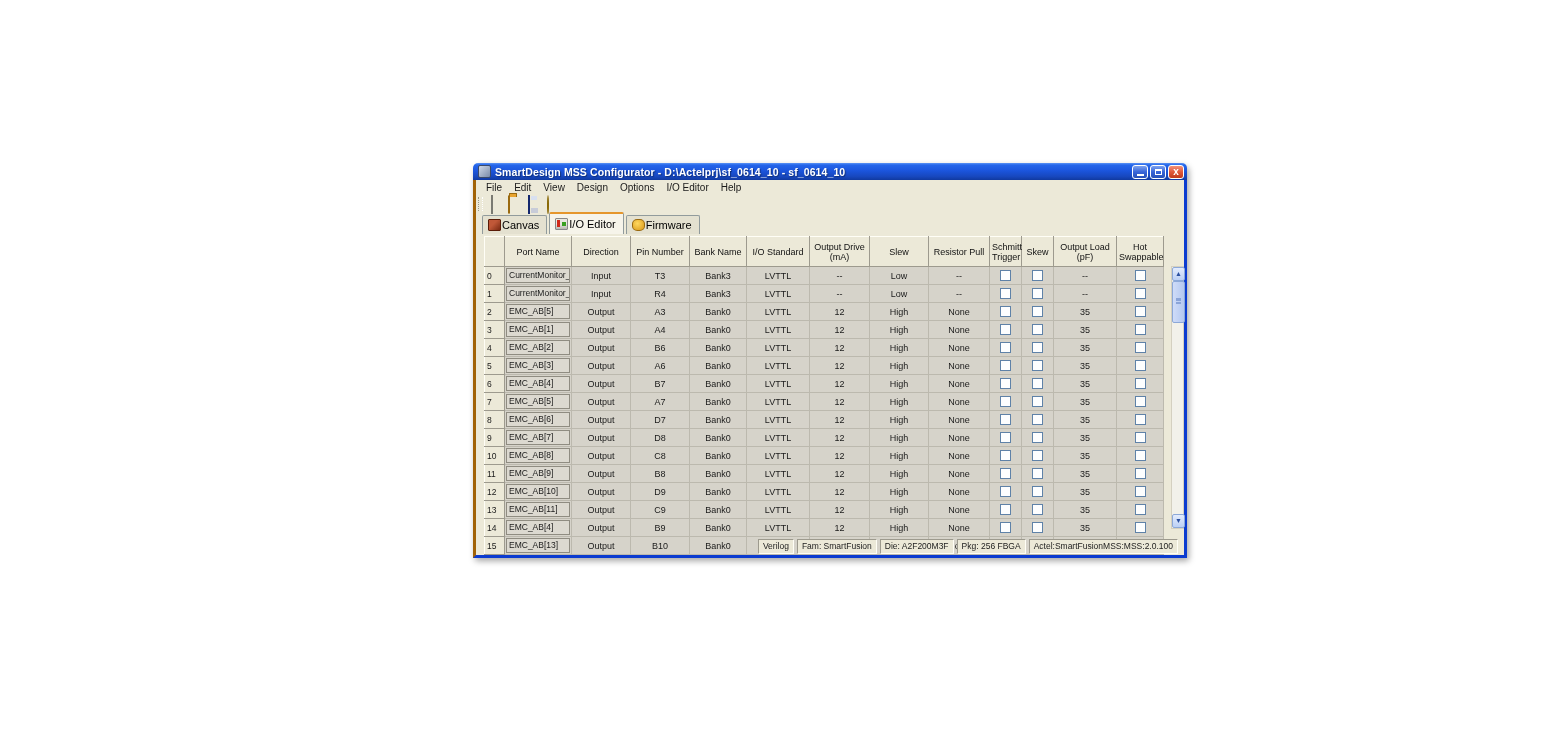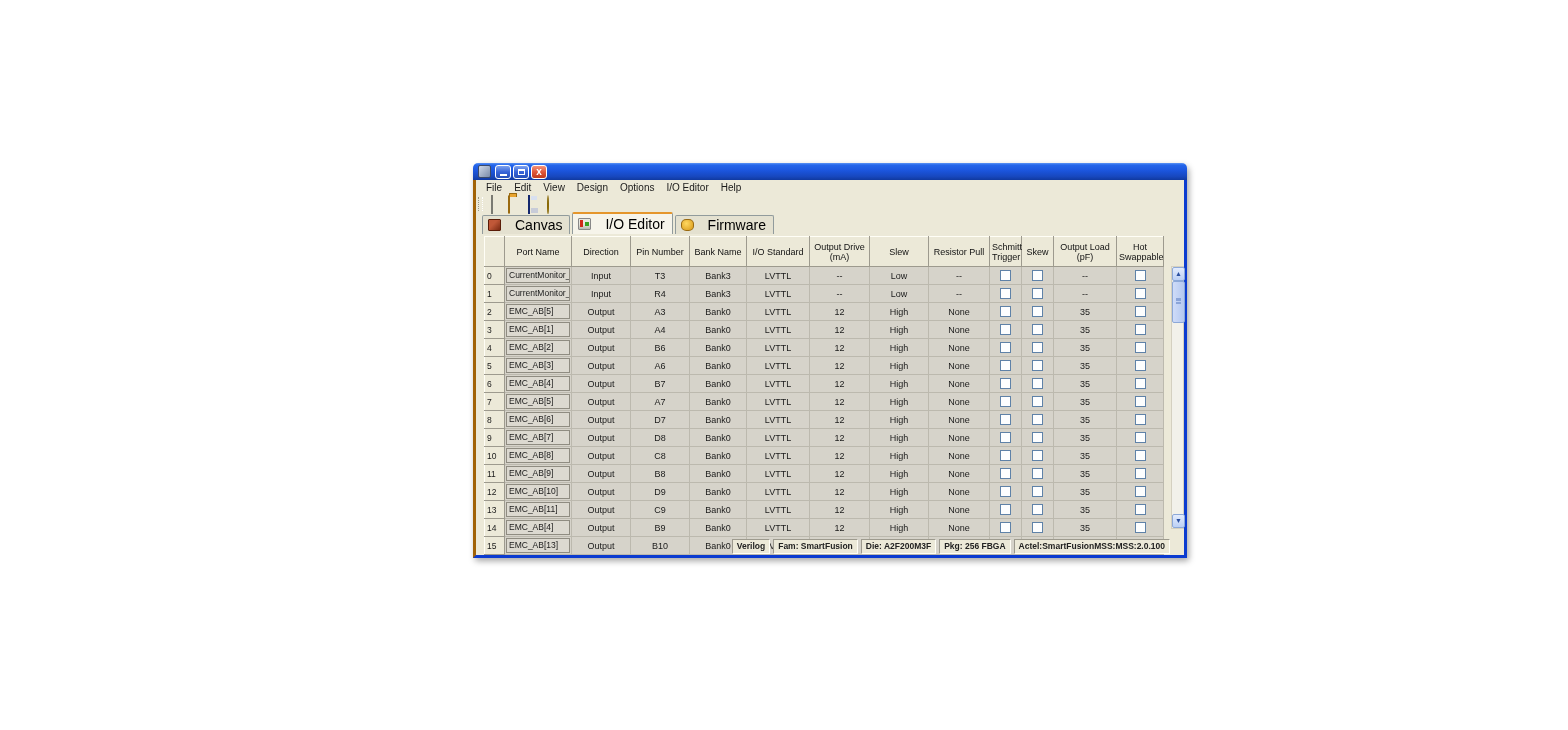--- a/index.html
+++ b/index.html
@@ -59,23 +59,23 @@
   .icon-new{width:10px;height:13px;background:#fdfdfd;border:1px solid #7a7a72;margin:0 2px;box-sizing:border-box;}
   .icon-open{width:14px;height:10px;background:linear-gradient(180deg,#ffd890,#e8a430);border:1px solid #9a6a10;margin-top:3px;border-radius:1px;position:relative;}
   .icon-open:before{content:"";position:absolute;left:0;top:-3px;width:6px;height:3px;background:#e8a430;border:1px solid #9a6a10;border-bottom:none;border-radius:1px 1px 0 0;}
   .icon-save{width:13px;height:13px;background:#2b50c8;border:1px solid #14286e;margin:1px;position:relative;box-sizing:border-box;}
   .icon-save:before{content:"";position:absolute;left:2px;top:0;width:6px;height:4px;background:#d8e0f0;}
   .icon-save:after{content:"";position:absolute;left:2px;bottom:0;width:7px;height:5px;background:#c8ccd8;}
   .icon-generate{width:12px;height:11px;background:radial-gradient(circle at 35% 35%,#ffe070,#d8a818);border:1px solid #8a6a08;border-radius:50% 50% 40% 40%;margin:2px 1px;}
   
   .tabs{display:flex;align-items:flex-end;padding-left:6px;margin-top:2px;height:19px;position:relative;}
   .tab{
-    display:flex;align-items:center;gap:14px;
+    display:flex;align-items:center;gap:1px;
     border:1px solid #919b9c;border-bottom:none;border-radius:2px 2px 0 0;
-    padding:1px 7px 2px 5px;font-size:14px;background:#e4e1d0;height:15px;margin-right:2px;
+    padding:1px 7px 2px 5px;font-size:11px;background:#e4e1d0;height:15px;margin-right:2px;
   }
   .tab.active{
     background:#f6f4ea;border-top:2px solid #e5962c;height:17px;padding-top:1px;
     position:relative;z-index:2;
   }
   .tab-icon{width:11px;height:10px;display:inline-block;border-radius:1px;}
   .icon-canvas{background:linear-gradient(135deg,#c05838 40%,#7a2a12 100%);border:1px solid #5a1c08;}
   .icon-ioeditor{background:linear-gradient(180deg,#e8e8e0 50%,#b8b8b0);border:1px solid #888;position:relative;}
   .icon-ioeditor:before{content:"";position:absolute;left:1px;top:1px;width:3px;height:7px;background:#d02818;}
   .icon-ioeditor:after{content:"";position:absolute;right:1px;top:3px;width:4px;height:4px;background:#38a020;}
@@ -119,35 +119,36 @@
   .vs-up{top:0;}
   .vs-down{bottom:0;}
   .vs-thumb{
     position:absolute;left:0;top:14px;width:11px;height:40px;
     background:linear-gradient(90deg,#cfdcf8,#b4c8f0);
     border:1px solid #8cA8d8;border-radius:2px;
   }
   .vs-thumb:after{content:"";display:block;margin:18px auto 0;width:5px;height:1px;border-top:1px solid #8aa4d8;box-shadow:0 2px 0 #8aa4d8,0 -2px 0 #8aa4d8;}
   
   .statusbar{
-    position:absolute;right:14px;top:359px;display:flex;gap:3px;font-weight:bold;
+    position:absolute;right:6px;top:359px;display:flex;gap:3px;
   }
   .status-item{
     font-size:8.5px;color:#222;background:#ece9d8;
     border:1px solid;border-color:#9d9a8e #fffef6 #fffef6 #9d9a8e;
     padding:1px 4px;white-space:nowrap;height:11px;line-height:11px;
   }
 </style>
 </head>
 <body>
 
 <div class="window">
 
   <div class="titlebar">
     <span class="title-icon"></span>
+    <span class="title-text">SmartDesign MSS Configurator - D:\Actelprj\sf_0614_10 - sf_0614_10</span>
     <span class="tb-buttons">
       <span class="tb-btn min">
           <span class="glyph-min"></span>
         </span>
       <span class="tb-btn max">
           <span class="glyph-max"></span>
         </span>
       <span class="tb-btn close">
           <span class="glyph-close">x</span>
         </span>

